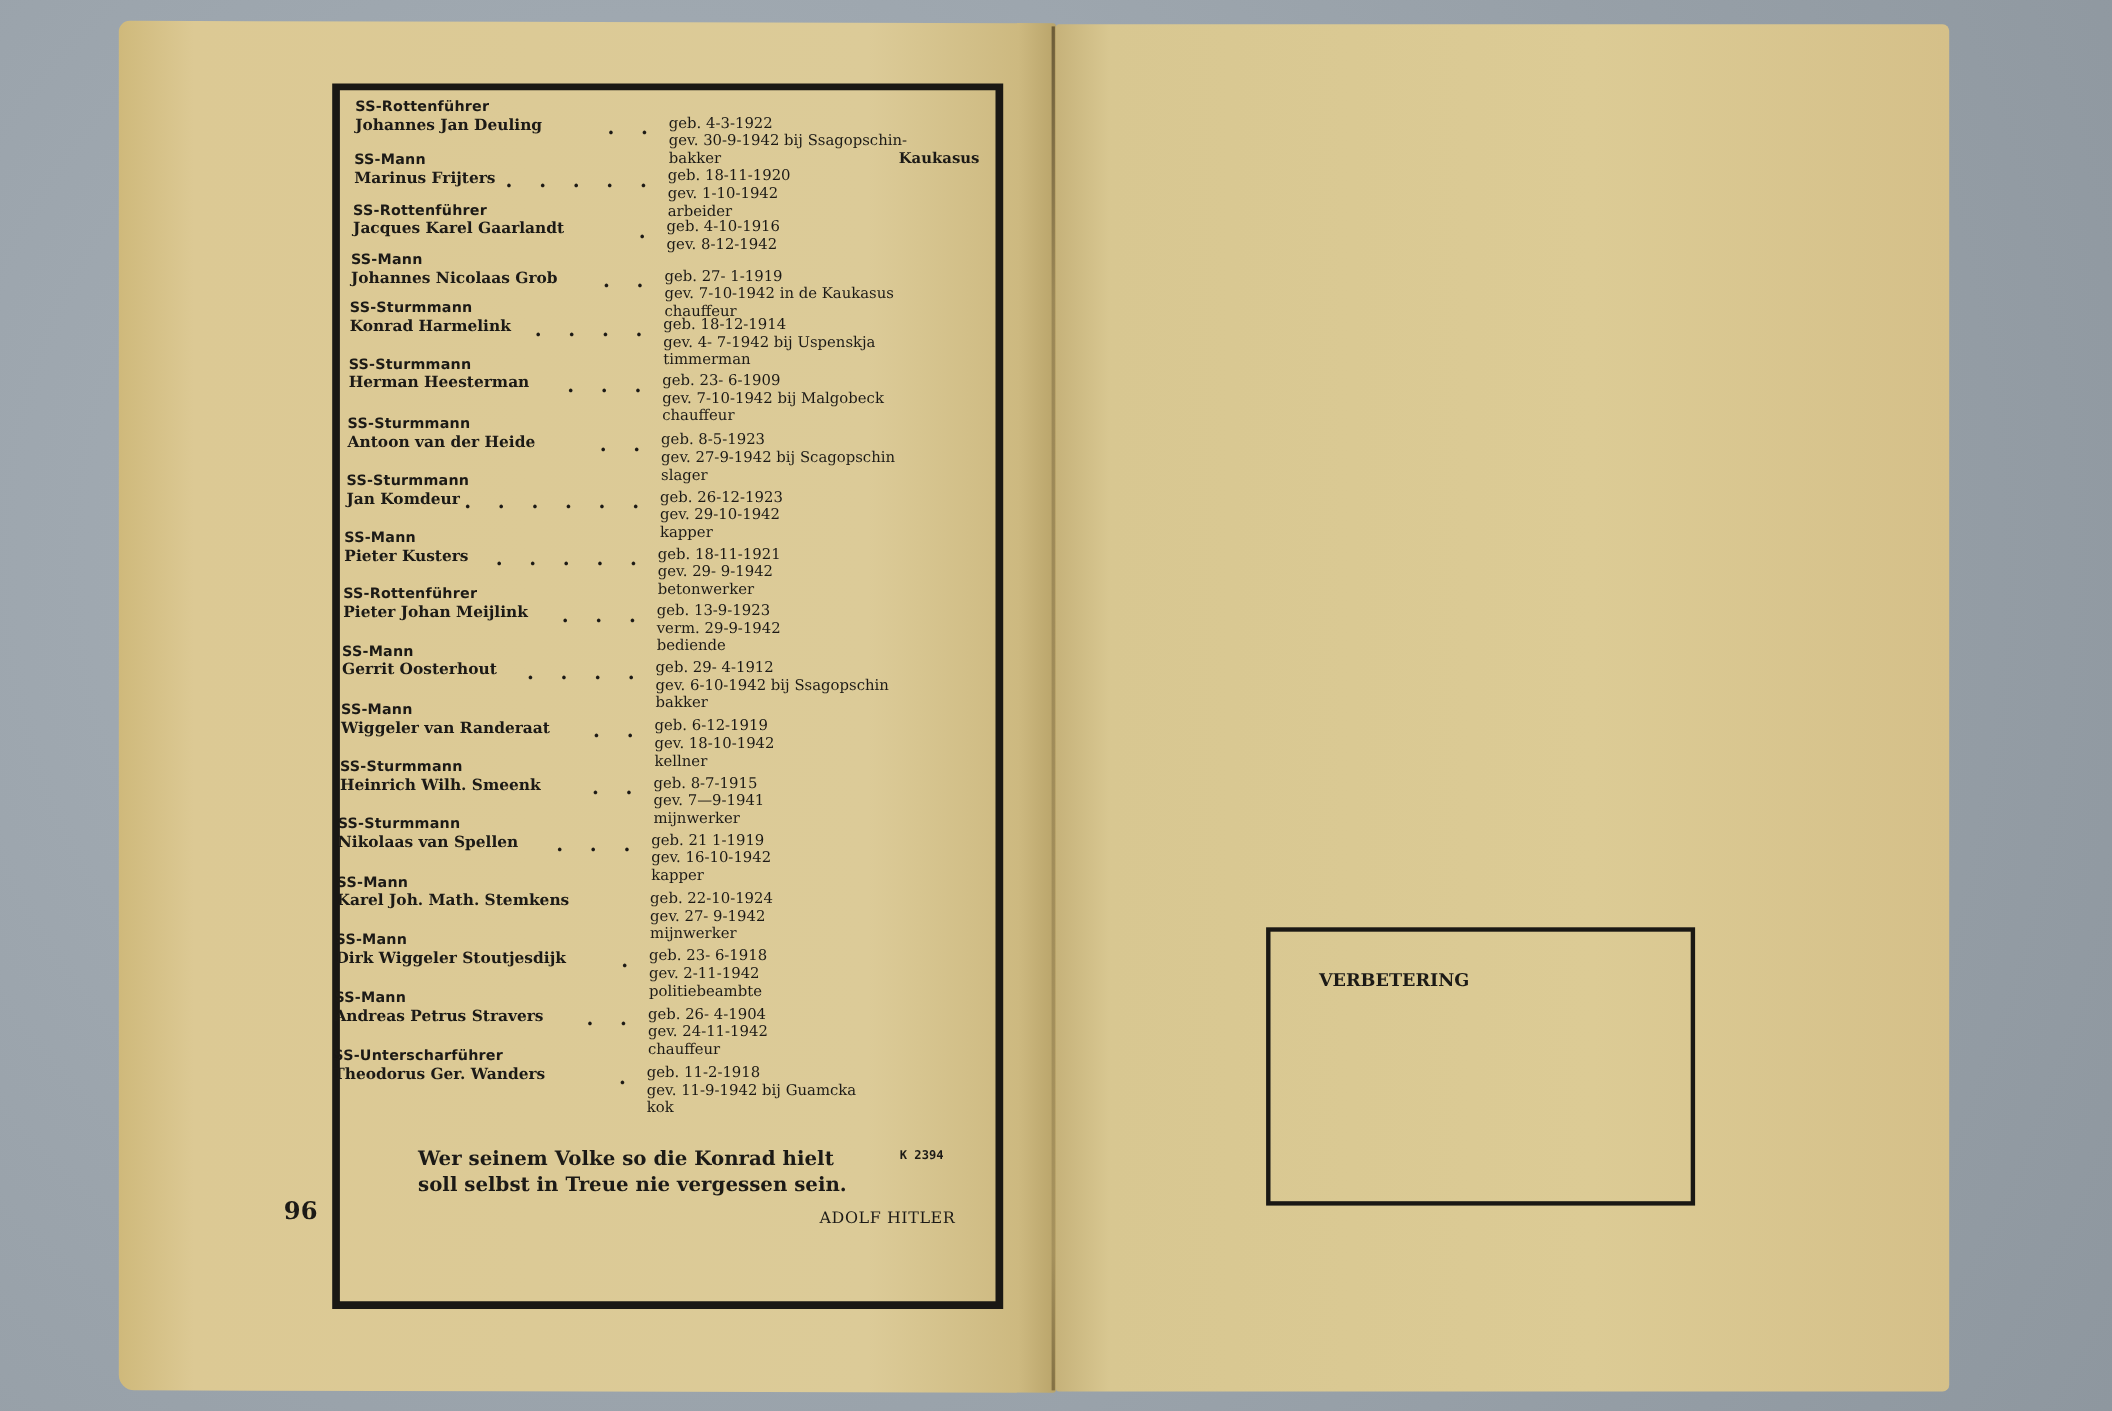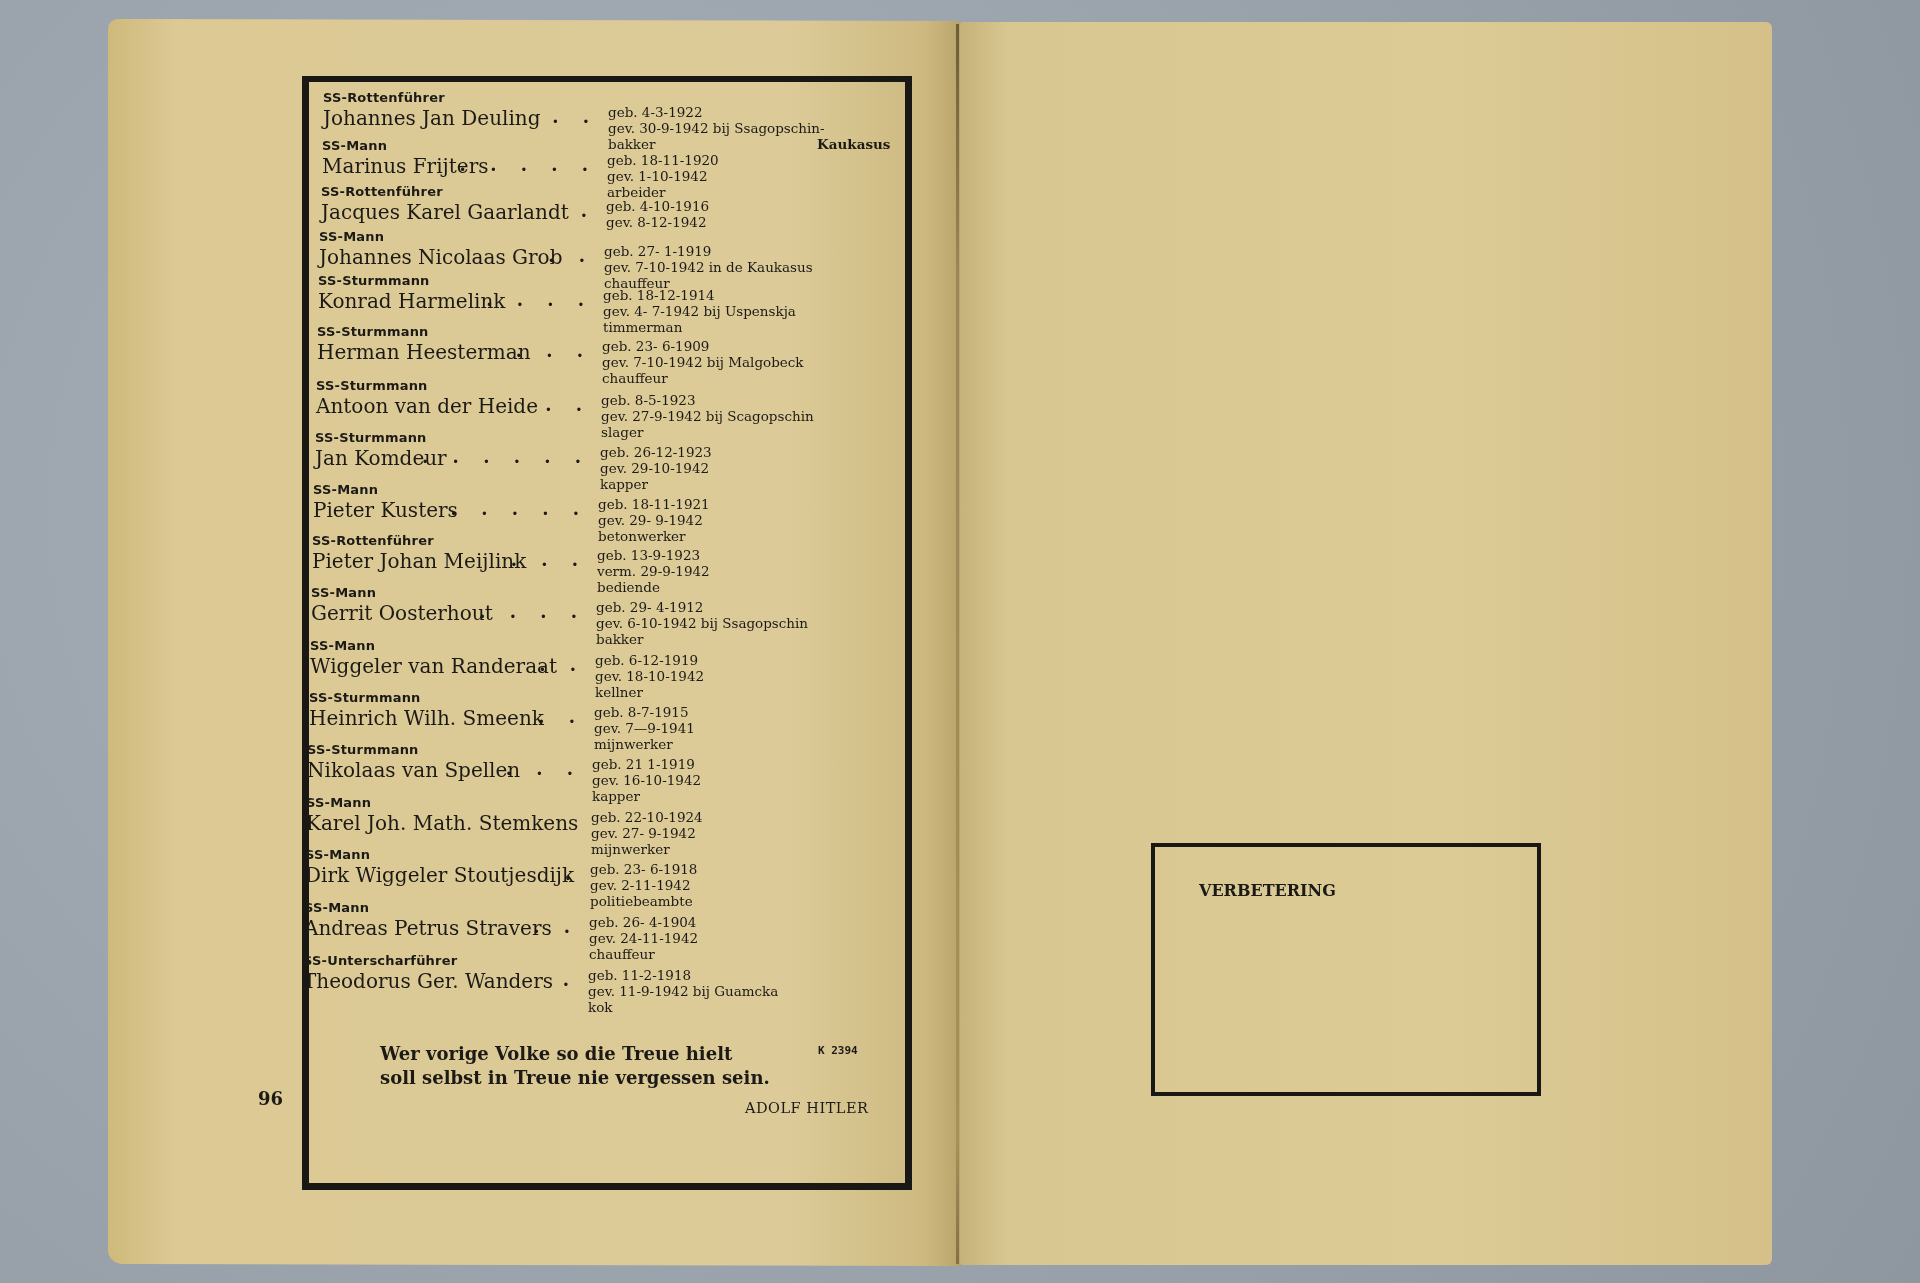--- a/index.html
+++ b/index.html
@@ -41,22 +41,22 @@
     margin-left:40px;
   }
   .entry { position:absolute; left:0; width:600px; }
   .rank {
     position:absolute; left:0; top:0;
     font-family:"DejaVu Sans", sans-serif; font-weight:bold;
     font-size:13px; letter-spacing:0.2px; white-space:nowrap;
   }
   .name {
     position:absolute; left:0; top:16px;
-    font-family:"DejaVu Serif", serif; font-weight:normal;
-    font-size:20px; white-space:nowrap;
+    font-family:"DejaVu Serif", serif; font-weight:bold;
+    font-size:14px; white-space:nowrap;
   }
   .dots {
     position:absolute; left:0; top:16px; width:275px; text-align:right;
     font-family:"DejaVu Serif", serif; font-weight:bold; font-size:18px;
     letter-spacing:9px; white-space:nowrap;
   }
   .details {
     position:absolute; left:285px; top:14px;
     font-family:"DejaVu Serif", serif; font-size:13.5px; line-height:16px;
     white-space:nowrap;
@@ -67,21 +67,21 @@
     position:absolute; left:380px; top:1042px;
     font-family:"DejaVu Serif", serif; font-weight:bold; font-size:18px; line-height:24px;
   }
   .quote span { display:block; }
   .print-code {
     position:absolute; left:818px; top:1044px;
     font-family:"DejaVu Sans Mono", monospace; font-weight:bold; font-size:11px;
   }
   .page-number {
     position:absolute; left:258px; top:1088px;
-    font-family:"DejaVu Serif", serif; font-weight:bold; font-size:18px;
+    font-family:"DejaVu Serif", serif; font-weight:bold; font-size:22px;
   }
   .attribution {
     position:absolute; left:745px; top:1100px;
     font-family:"DejaVu Serif", serif; font-size:14.5px; letter-spacing:0.5px;
   }
   
   .correction-box {
     position:absolute; left:1151px; top:843px; width:390px; height:253px;
     border:4px solid #1a1814; box-sizing:border-box;
     padding:34px 60px 0 44px;
@@ -281,21 +281,21 @@
         <div class="details">
           <span>geb. 11-2-1918</span>
           <span>gev. 11-9-1942 bij Guamcka</span>
           <span>kok</span>
         </div>
       </div>
     </div>
 </div>
 
 <div class="quote">
-  <span>Wer vorige Volke so die Treue hielt</span>
+  <span>Wer seinem Volke so die Konrad hielt</span>
   <span>soll selbst in Treue nie vergessen sein.</span>
 </div>
 <div class="print-code">K 2394</div>
 <div class="page-number">96</div>
 <div class="attribution">ADOLF HITLER</div>
 
 <div class="correction-box">
   <div class="correction-title">VERBETERING</div>
 </div>
 

